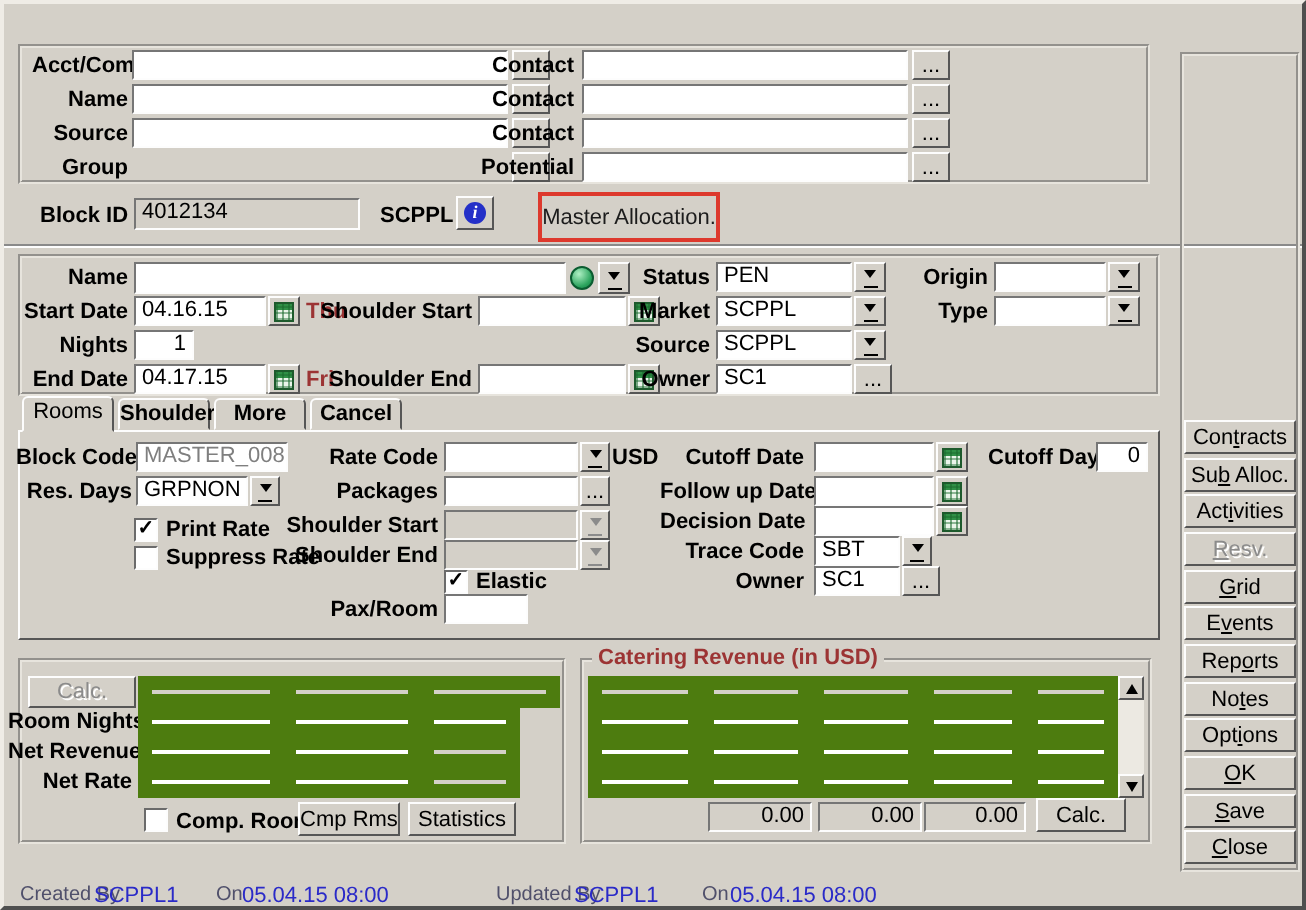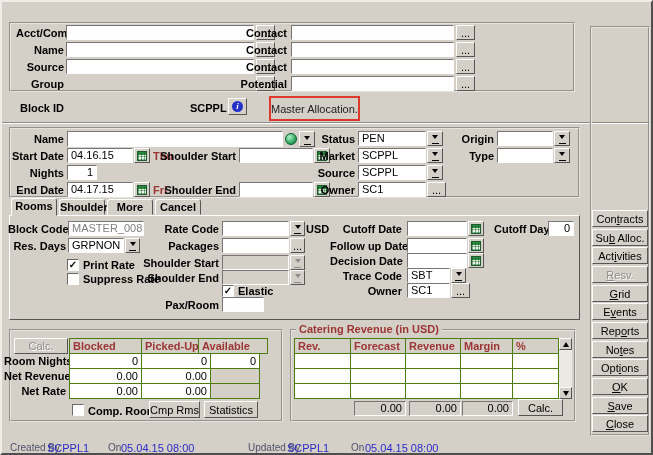--- a/index.html
+++ b/index.html
@@ -31,21 +31,21 @@
   .key{text-decoration:underline}
   .grp{position:absolute;border:2px groove #e7e4dd}
   .gtt{position:absolute;font:bold 11px "Liberation Sans",sans-serif;color:#9c3434;
        background:#d4d0c8;padding:0 3px;white-space:nowrap}
   .mr{color:#9c3434}
   .panel{position:absolute;background:#d4d0c8;
        border:1px solid;border-color:#fdfdfd #565656 #565656 #fdfdfd}
   .tab{position:absolute;background:#d4d0c8;z-index:2;text-align:center;
        border:1px solid;border-color:#fdfdfd #565656 transparent #fdfdfd;
        border-radius:3px 3px 0 0;font:bold 11px/15px "Liberation Sans",sans-serif}
-  .tab.active{z-index:4;font-weight:bold}
+  .tab.active{z-index:4;font-weight:normal}
   .cb{position:absolute;width:12px;height:12px;background:#fff;text-align:center;
       border:1px solid;border-color:#6b6b6b #fdfdfd #fdfdfd #6b6b6b;
       font:bold 10px/10px "Liberation Sans",sans-serif;color:#000}
   .cb.checked::after{content:"\2713"}
   .dar{width:0;height:0;border:3px solid transparent;border-top:4px solid #000;margin-bottom:1px}
   .dbar{width:7px;height:1px;background:#000}
   .ddbtn{flex-direction:column;padding-top:2px}
   .ddbtn.dis .dar{border-top-color:#8b8b8b}
   .ddbtn.dis .dbar{background:#8b8b8b}
   .cal{width:10px;height:10px;border:1px solid #1d5a2c;
@@ -54,21 +54,21 @@
                   linear-gradient(#2f8f46 0 3px,#eaf5ea 3px)}
   .globe{position:absolute;width:12px;height:12px;border-radius:50%;
        border:1px solid #0a5c30;
        background:radial-gradient(circle at 35% 30%,#aef0c4,#2ca45e 65%,#0f7a40)}
   .icinfo{width:11px;height:11px;border-radius:50%;background:#2430c8;color:#fff;
        font:italic bold 9px/11px "Liberation Serif",serif;text-align:center}
   .redbox{position:absolute;border:2px solid #dd392d;display:flex;align-items:center;
        justify-content:center;font:11px "Liberation Sans",sans-serif;color:#1c1c1c;z-index:5}
   .sep{position:absolute;left:0;width:653px;height:2px;
        border-top:1px solid #8a8a8a;border-bottom:1px solid #fdfdfd}
-  .cell{position:absolute;background:#fff;border:1px solid #4d7c0f;padding:0 3px;
+  .cell{position:absolute;background:#fff;border:7px solid #4d7c0f;padding:0 3px;
        font:11px/14px "Liberation Sans",sans-serif;text-align:right;overflow:hidden}
   .cell.hd{background:#d4d0c8;color:#9c3434;font-weight:bold;text-align:left}
   .cell.bg{background:#d4d0c8}
   .tot{position:absolute;background:#d4d0c8;text-align:right;padding:0 3px;overflow:hidden;
        border:1px solid;border-color:#767676 #fdfdfd #fdfdfd #767676;
        font:11px/13px "Liberation Sans",sans-serif}
   .sb{position:absolute;background:#ece9e2}
   .sar-up{width:0;height:0;border-left:3px solid transparent;border-right:3px solid transparent;
        border-bottom:5px solid #000}
   .sar-dn{width:0;height:0;border-left:3px solid transparent;border-right:3px solid transparent;
@@ -119,20 +119,21 @@
   <div class="btn" style="left:454px;top:57px;width:19px;height:15px">
       <span>...</span>
     </div>
   <div class="lbl" style="left:235px;top:76px;width:50px">Potential</div>
   <div class="fld" style="left:289px;top:74px;width:163px"></div>
   <div class="btn" style="left:454px;top:74px;width:19px;height:15px">
       <span>...</span>
     </div>
 
   <div class="lbl" style="left:18px;top:100px;width:44px">Block ID</div>
+  <div class="fld bg" style="left:65px;top:97px;width:113px;height:16px">4012134</div>
   <div class="lbl l" style="left:188px;top:100px">SCPPL</div>
   <div class="btn" style="left:226px;top:96px;width:19px;height:17px">
     <span class="icinfo">i</span>
   </div>
   <div class="redbox" style="left:267px;top:94px;width:91px;height:25px">
     <span>Master Allocation.</span>
   </div>
 
   <div class="sep" style="top:120px"></div>
 
@@ -303,21 +304,21 @@
     <div class="btn" style="left:449px;top:281px;width:19px;height:15px">
         <span>...</span>
       </div>
   </div>
 
   <div class="grp" style="left:7px;top:327px;width:274px;height:93px"></div>
   <div class="btn dis" style="left:12px;top:336px;width:54px;height:16px">Calc.</div>
 
   <div class="cell hd" style="left:67px;top:336px;width:73px;height:16px">Blocked</div>
   <div class="cell hd" style="left:139px;top:336px;width:70px;height:16px">Picked-Up</div>
-  <div class="cell hd" style="left:196px;top:336px;width:70px;height:16px">Available</div>
+  <div class="cell hd" style="left:208px;top:336px;width:70px;height:16px">Available</div>
 
   <div class="lbl" style="left:2px;top:353px;width:62px">Room Nights</div>
   <div class="cell" style="left:67px;top:351px;width:73px;height:16px">0</div>
   <div class="cell" style="left:139px;top:351px;width:70px;height:16px">0</div>
   <div class="cell" style="left:208px;top:351px;width:50px;height:16px">0</div>
 
   <div class="lbl" style="left:2px;top:368px;width:62px">Net Revenue</div>
   <div class="cell" style="left:67px;top:366px;width:73px;height:16px">0.00</div>
   <div class="cell" style="left:139px;top:366px;width:70px;height:16px">0.00</div>
   <div class="cell bg" style="left:208px;top:366px;width:50px;height:16px"></div>

